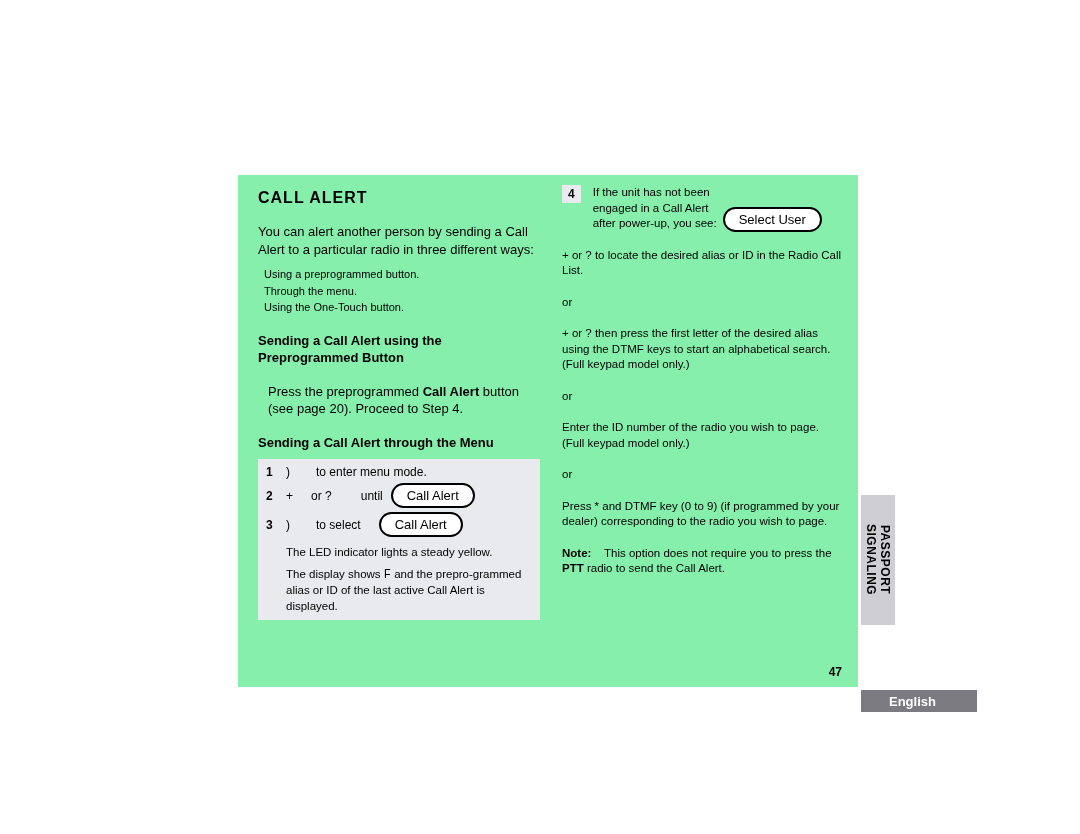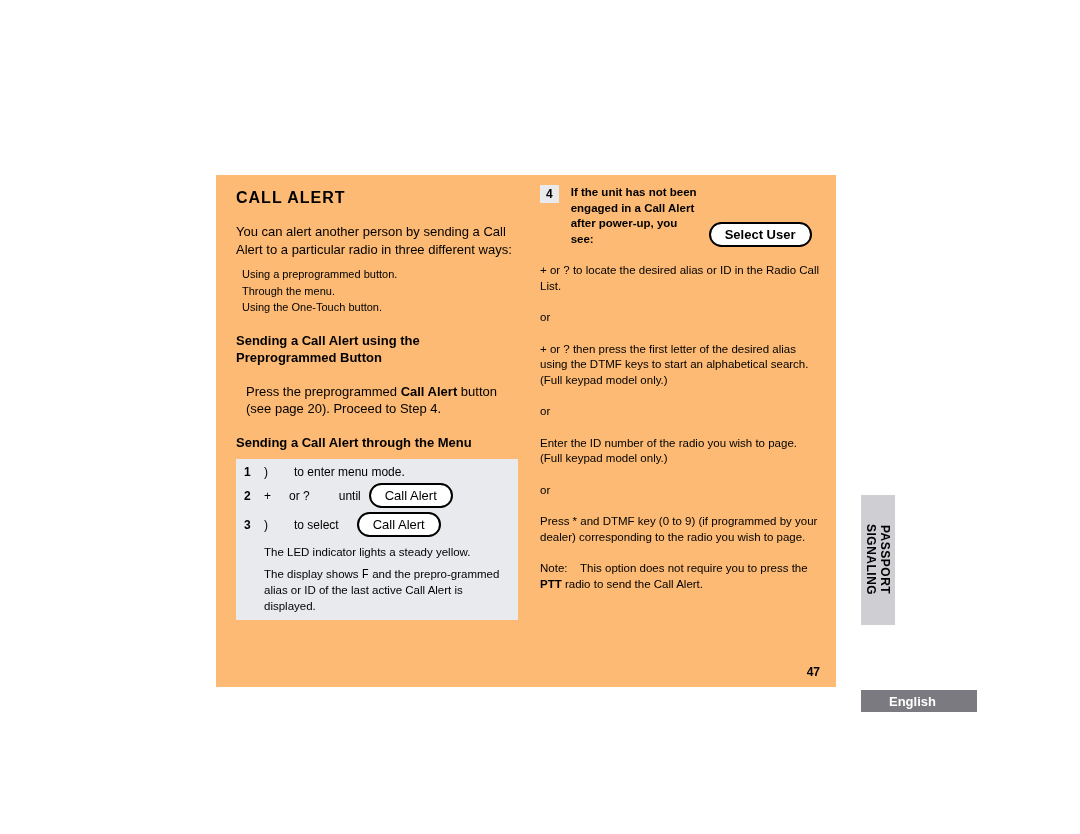--- a/index.html
+++ b/index.html
@@ -10,25 +10,25 @@
     color: #000;
   }
   .page-wrap {
     width: 1080px;
     height: 834px;
     position: relative;
     background: #fff;
   }
   .page {
     position: absolute;
-    left: 216px;
+    left: 238px;
     top: 175px;
     width: 620px;
     height: 512px;
-    background: #fdba74;
+    background: #86efac;
     padding: 10px 14px 12px 20px;
     box-sizing: border-box;
   }
   .cols {
     display: flex;
     gap: 22px;
   }
   .col {
     flex: 1;
     min-width: 0;
@@ -71,21 +71,21 @@
   .display-chip {
     display: inline-block;
     border: 2px solid #000;
     border-radius: 14px;
     padding: 3px 14px;
     font-size: 13px;
     background: #fff;
     white-space: nowrap;
   }
   .mono { font-family: "Courier New", monospace; font-size: 12px; }
-  .note-lbl { font-weight: normal; }
+  .note-lbl { font-weight: bold; }
   .pg-num {
     position: absolute;
     right: 16px;
     bottom: 8px;
     font-weight: bold;
     font-size: 12px;
   }
   .tab-passport {
     position: absolute;
     left: 861px;
@@ -179,21 +179,21 @@
           <p class="tiny" style="margin:0 0 0 20px">
             <span>The display shows </span><span class="mono">F</span><span> and the prepro-grammed alias or ID of the last active Call Alert is displayed.</span>
           </p>
         </div>
       </div>
 
       <div class="col">
         <div class="r-block" style="display:flex;align-items:flex-start;gap:6px;">
           <span class="lead-num-cell">4</span>
           <div style="flex:1">
-            <div style="display:flex;align-items:flex-end;gap:8px;font-weight:bold;">
+            <div style="display:flex;align-items:flex-end;gap:0;">
               <span class="tiny" style="max-width:130px;display:inline-block">If the unit has not been engaged in a Call Alert after power-up, you see:</span>
               <span class="display-chip">Select User</span>
             </div>
           </div>
         </div>
 
         <p class="tiny">+       or ?       to locate the desired alias or ID in the Radio Call List.</p>
         <p class="tiny">or</p>
         <p class="tiny">+       or ?       then press the first letter of the desired alias using the DTMF keys to start an alphabetical search. (Full keypad model only.)</p>
         <p class="tiny">or</p>

